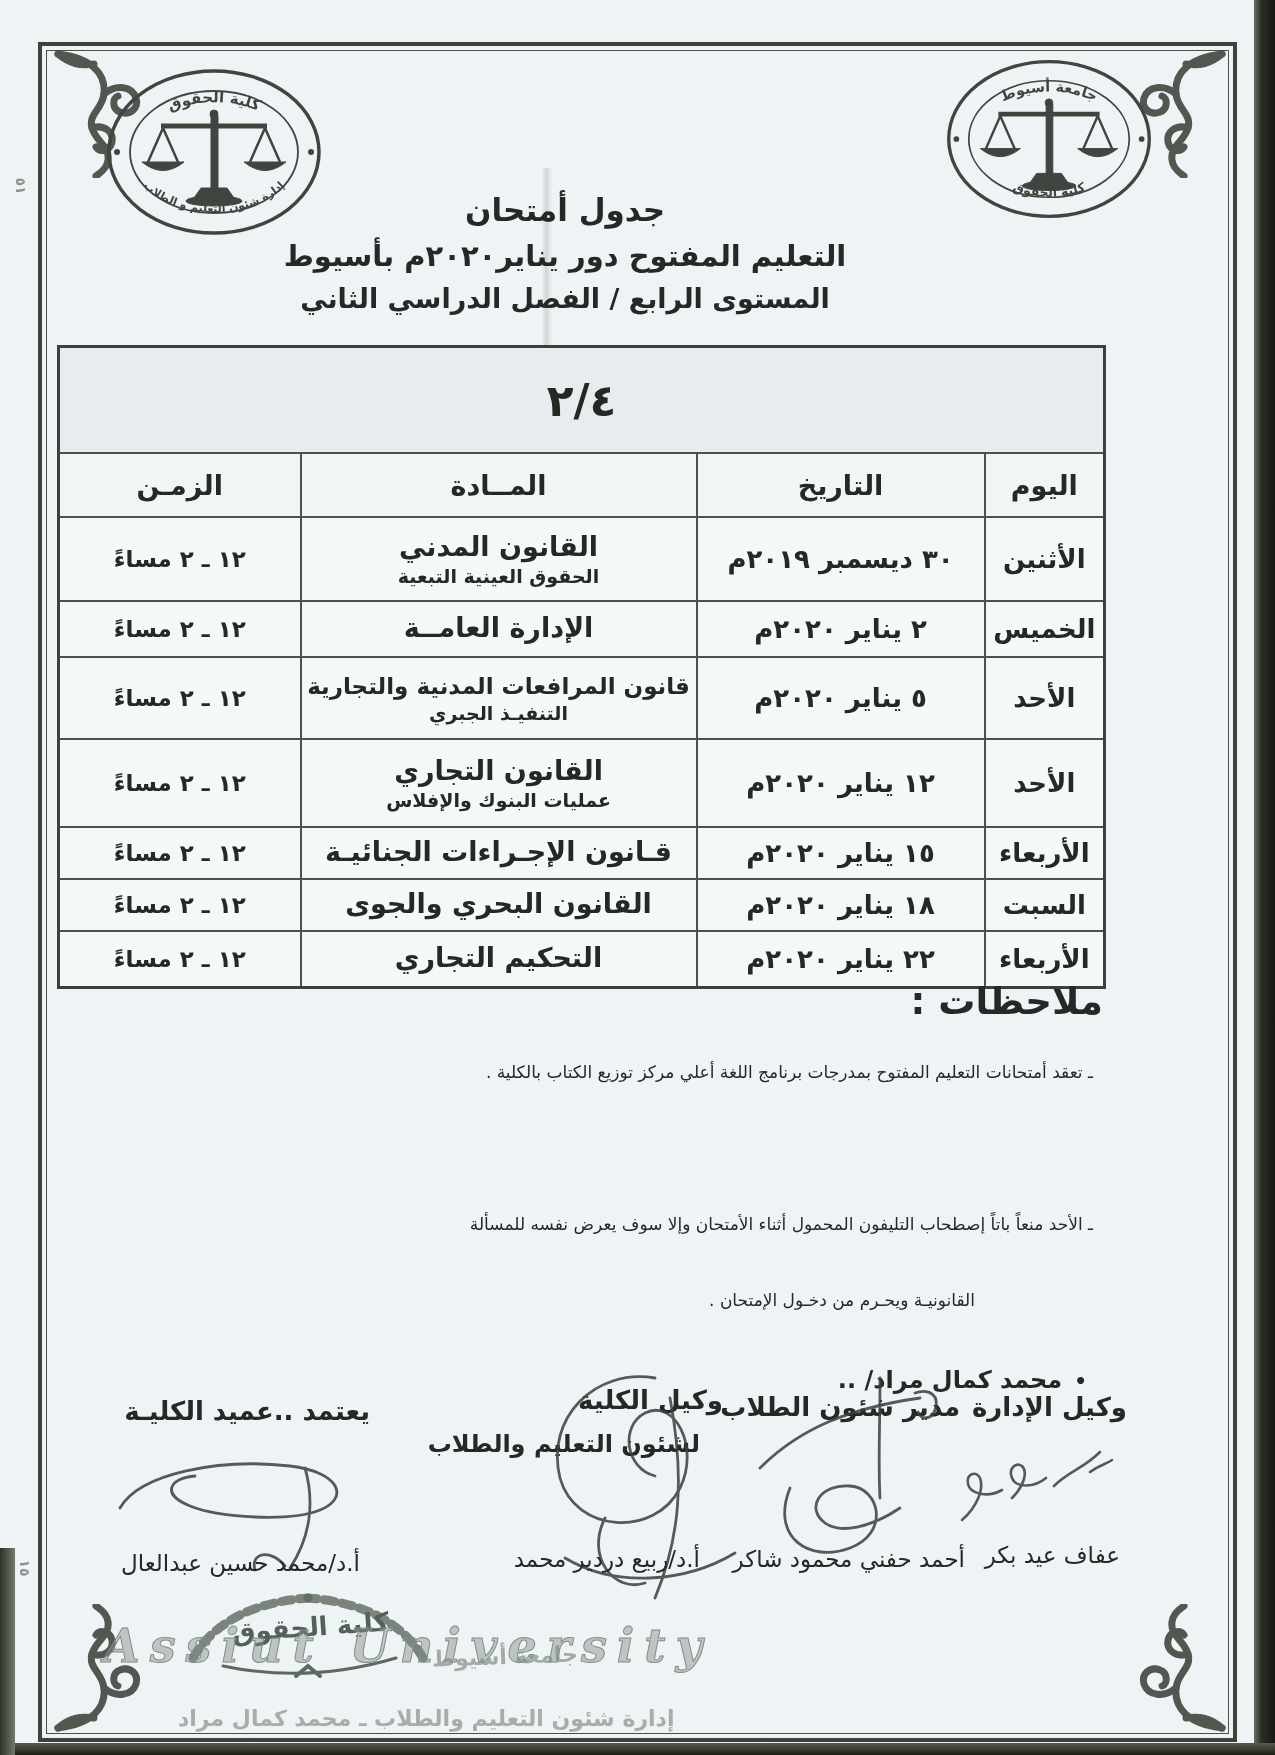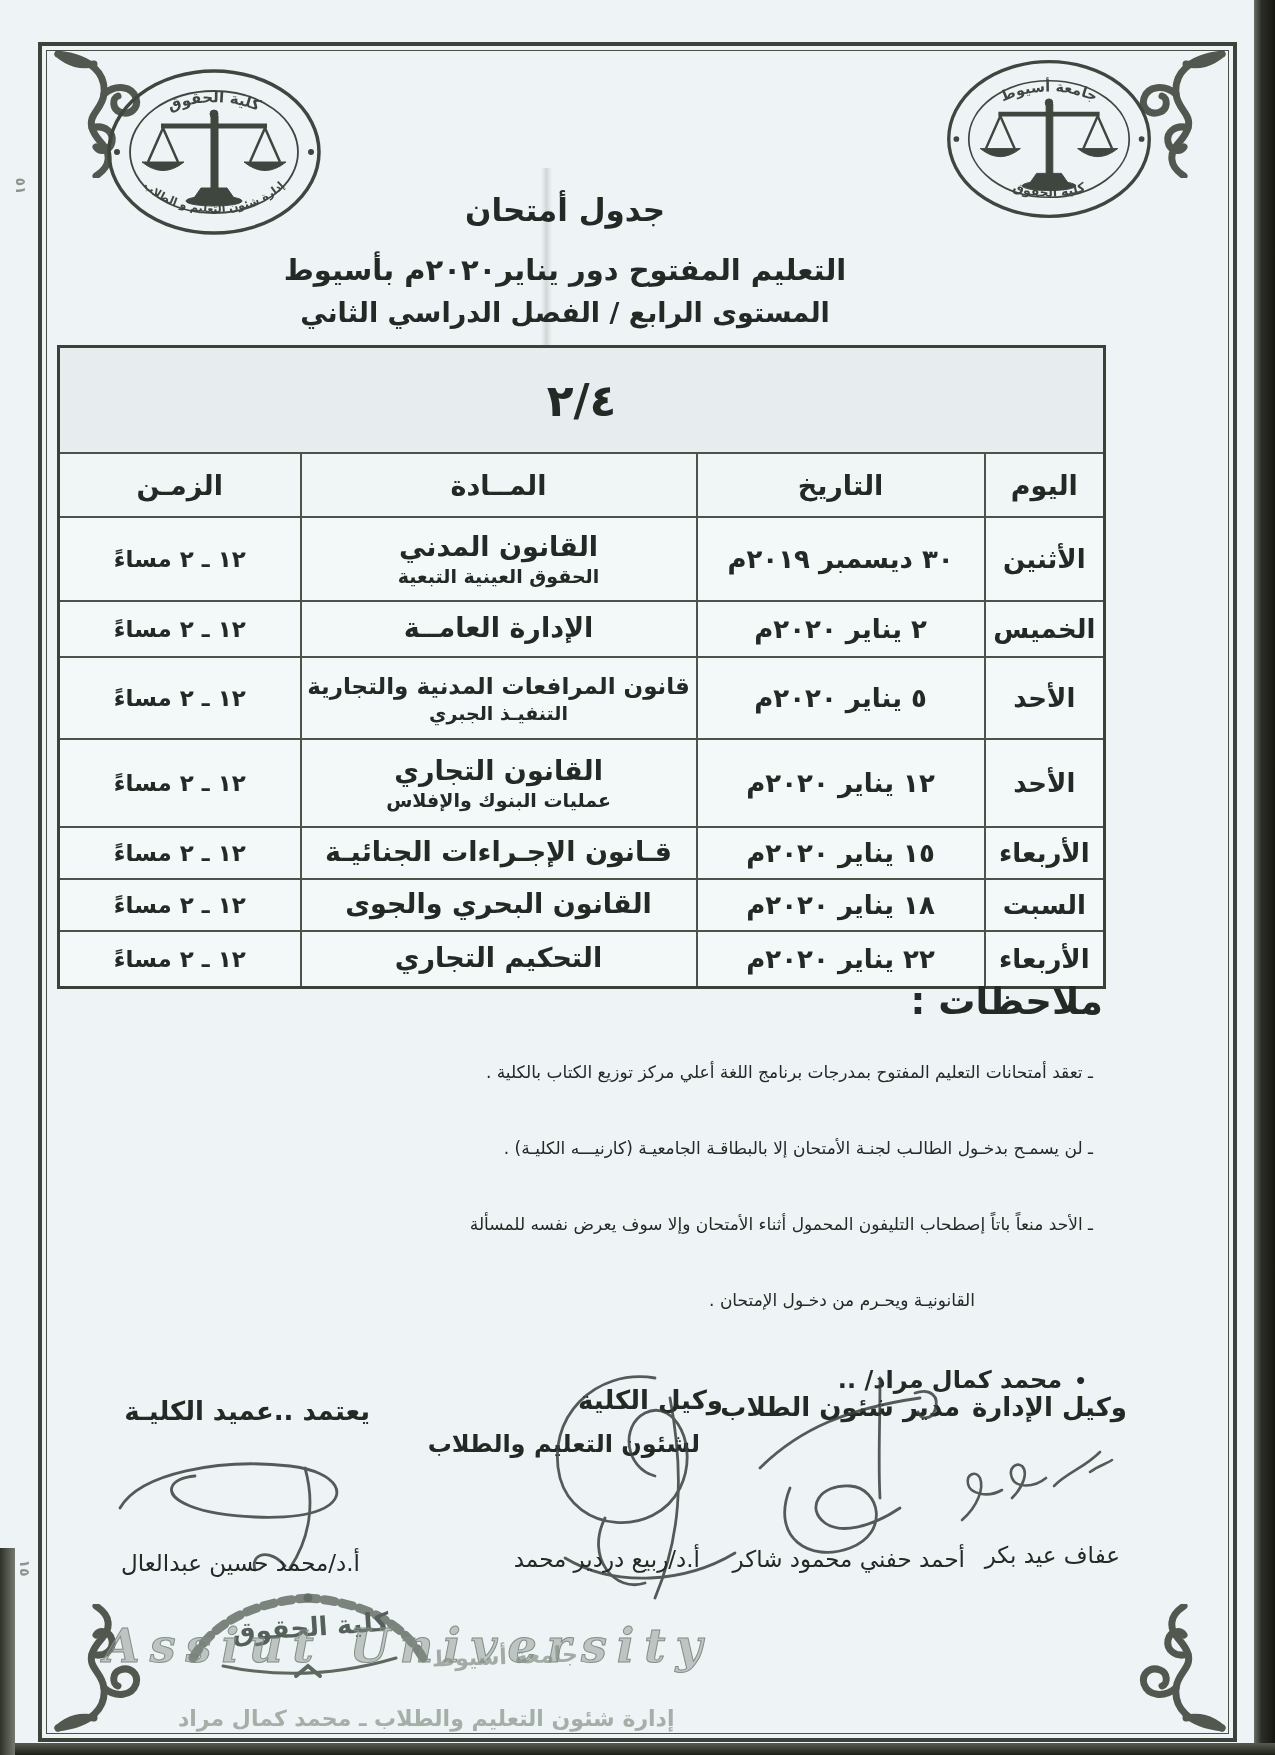--- a/index.html
+++ b/index.html
@@ -23,21 +23,21 @@
   .corner.bl{left:48px;top:1604px;transform:scale(-1,-1);}
   .corner.br{left:1122px;top:1604px;transform:scaleY(-1);}
   
   .seal{position:absolute;}
   .seal.left-seal{left:103px;top:66px;}
   .seal.right-seal{left:943px;top:56px;}
   .seal text{font-family:"DejaVu Sans",sans-serif;font-weight:bold;fill:#3f463f;}
   
   .titles{position:absolute;left:125px;top:192px;width:880px;text-align:center;}
   .title1{font-size:31px;font-weight:bold;letter-spacing:1px;}
-  .title2{font-size:29px;font-weight:bold;margin-top:25px;}
+  .title2{font-size:29px;font-weight:bold;margin-top:11px;}
   .title3{font-size:27px;font-weight:bold;margin-top:10px;}
   
   table.sched{position:absolute;left:57px;top:345px;width:1046px;border-collapse:collapse;
               table-layout:fixed;background:#f3f8f9;border:3px solid #3c4138;}
   table.sched td,table.sched th{border:2px solid #4d524a;padding:0;text-align:center;vertical-align:middle;}
   tr.banner-row td{height:104px;background:#e7edee;font-size:44px;font-weight:bold;direction:ltr;letter-spacing:2px;margin-left:12px;}
   tr.head-row th{height:62px;font-size:27px;font-weight:bold;background:#f0f5f6;}
   td.day{font-size:26px;font-weight:bold;}
   td.date{font-size:26px;font-weight:bold;}
   td.subj{font-size:27px;font-weight:bold;}
@@ -264,21 +264,20 @@
         <div>التحكيم التجاري</div>
         <div class="sub2"></div>
       </td>
       <td class="time">١٢ ـ ٢ مساءً</td>
     </tr>
   </tbody>
     </table>
 
   <div class="notes-heading">ملاحظات :</div>
   <div class="note n1">ـ تعقد أمتحانات التعليم المفتوح بمدرجات برنامج اللغة أعلي مركز توزيع الكتاب بالكلية .</div>
-  <div class="note n2">ـ لن يسمـح بدخـول الطالـب لجنـة الأمتحان إلا بالبطاقـة الجامعيـة (كارنيـــه الكليـة) .</div>
   <div class="note n3">ـ الأحد منعاً باتاً إصطحاب التليفون المحمول أثناء الأمتحان وإلا سوف يعرض نفسه للمسألة</div>
   <div class="note n4">القانونيـة ويحـرم من دخـول الإمتحان .</div>
   <div class="coordinator">
     <span class="bullet">•</span><span>محمد كمال مراد/ ..</span>
   </div>
 
   <div class="sig-title" style="right:148px;top:1392px;">وكيل الإدارة</div>
   <div class="sig-title" style="right:315px;top:1392px;">مدير شئون الطلاب</div>
   <div class="sig-title" style="right:552px;top:1385px;">وكيل الكلية</div>
   <div class="sig-title" style="right:575px;top:1430px;font-size:24px;">لشئون التعليم والطلاب</div>

